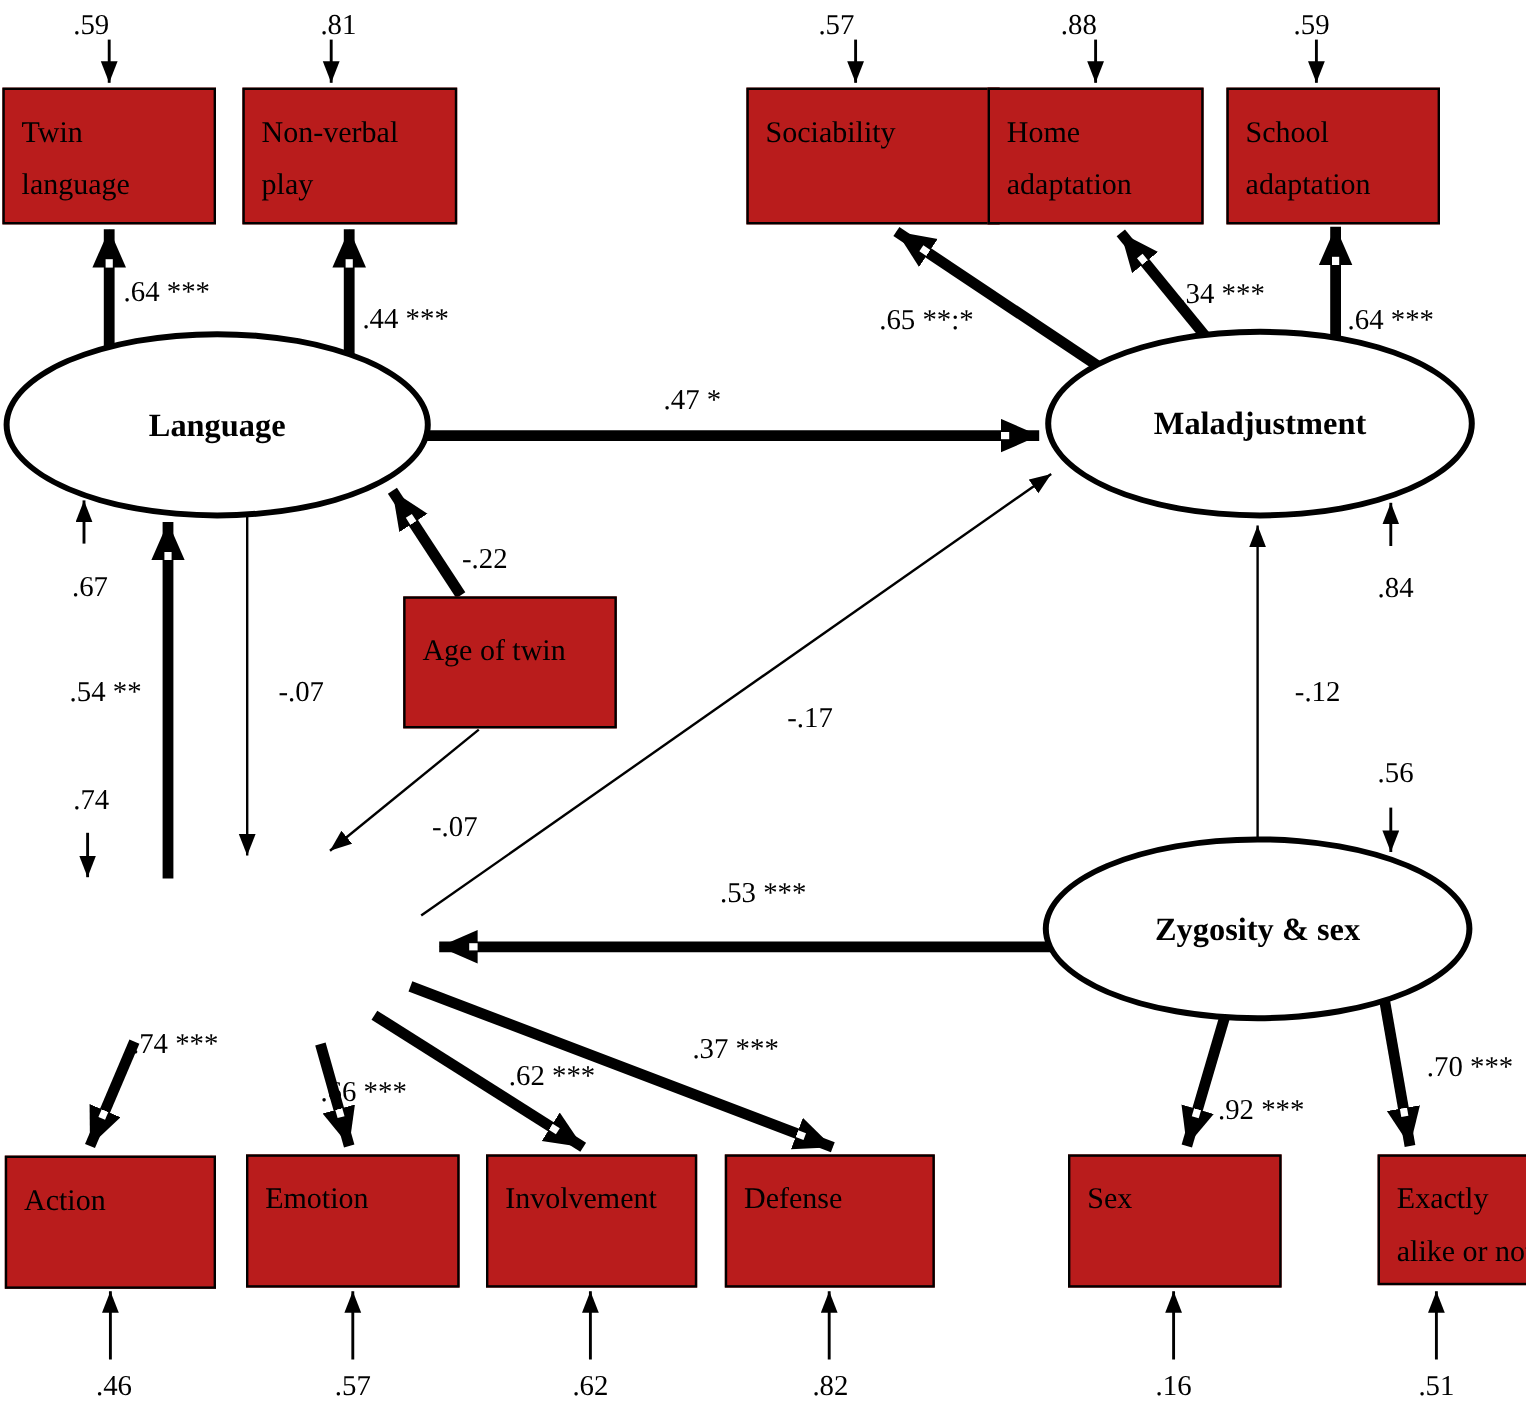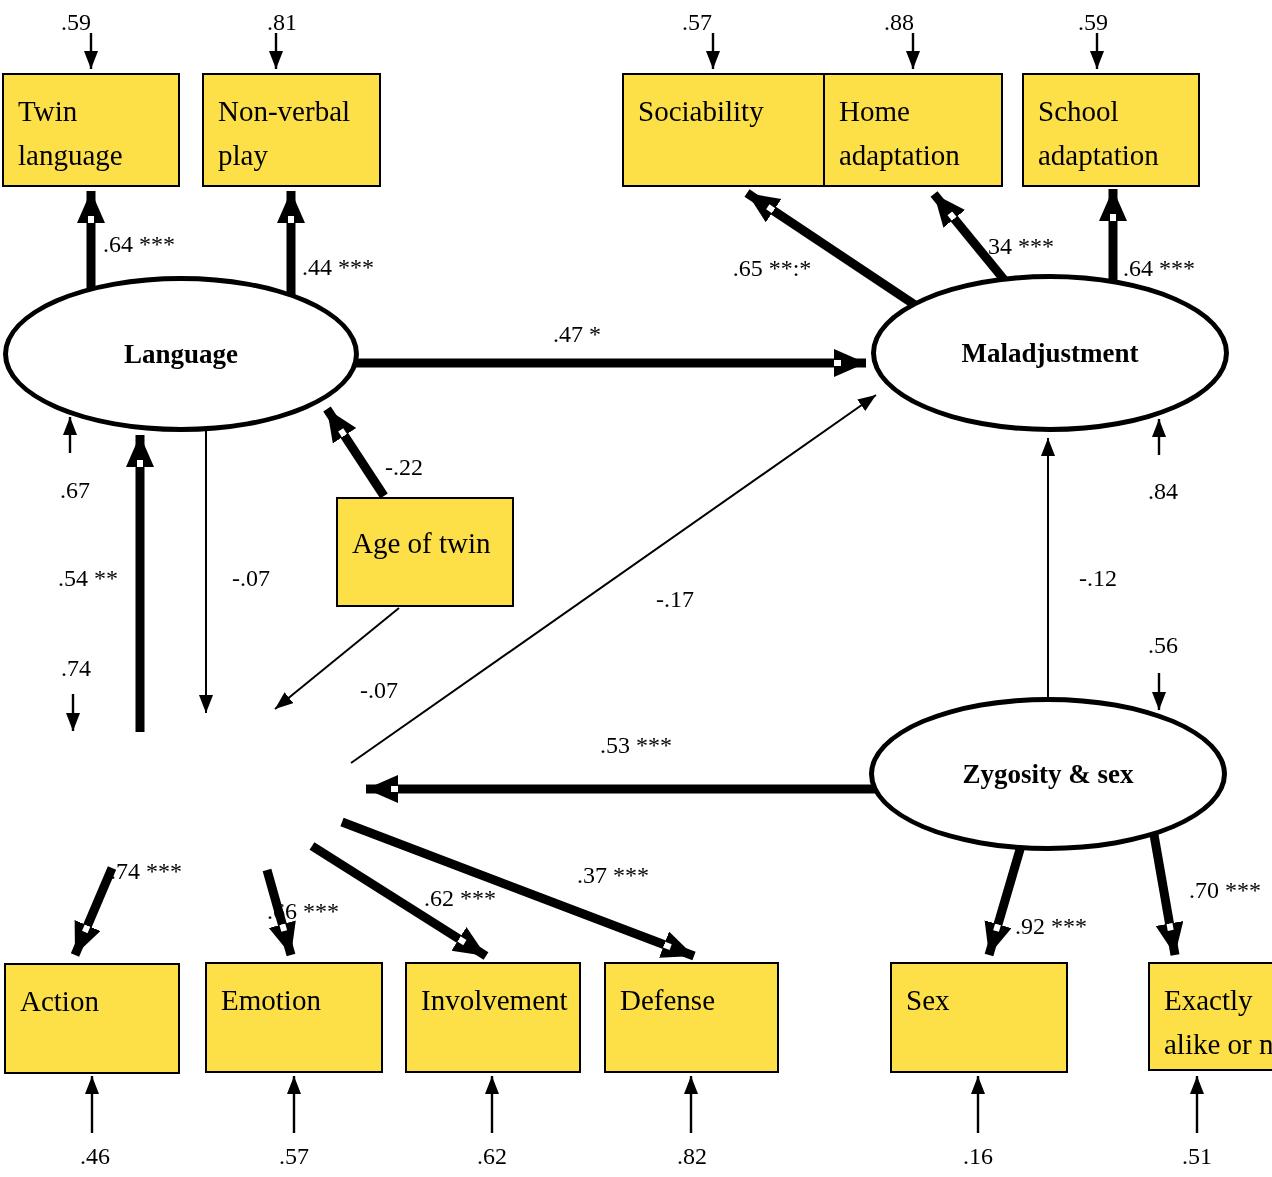--- a/index.html
+++ b/index.html
@@ -3,23 +3,23 @@
 <meta charset="utf-8">
 <style>
   html,body { margin:0; padding:0; background:#fff; }
   #stage {
     position:relative; width:1272px; height:1177px; background:#ffffff;
     font-family:"Liberation Serif","DejaVu Serif",serif; color:#000;
     overflow:hidden;
   }
   #arrows { position:absolute; left:0; top:0; z-index:1; }
   .box {
-    position:absolute; background:#fde047; border:2px solid #000;
+    position:absolute; background:#b91c1c; border:2px solid #000;
     box-sizing:border-box; padding:14px 4px 0 14px;
-    font-size:29px; line-height:44px; z-index:2;
+    font-size:25px; line-height:44px; z-index:2;
   }
   .ell {
     position:absolute; background:#fff; border:5px solid #000;
     border-radius:50%; box-sizing:border-box; z-index:2;
     display:flex; align-items:center; justify-content:center;
     font-weight:bold; font-size:27px;
   }
   .num {
     position:absolute; transform:translate(-50%,-50%);
     font-size:24px; white-space:nowrap; z-index:3;

